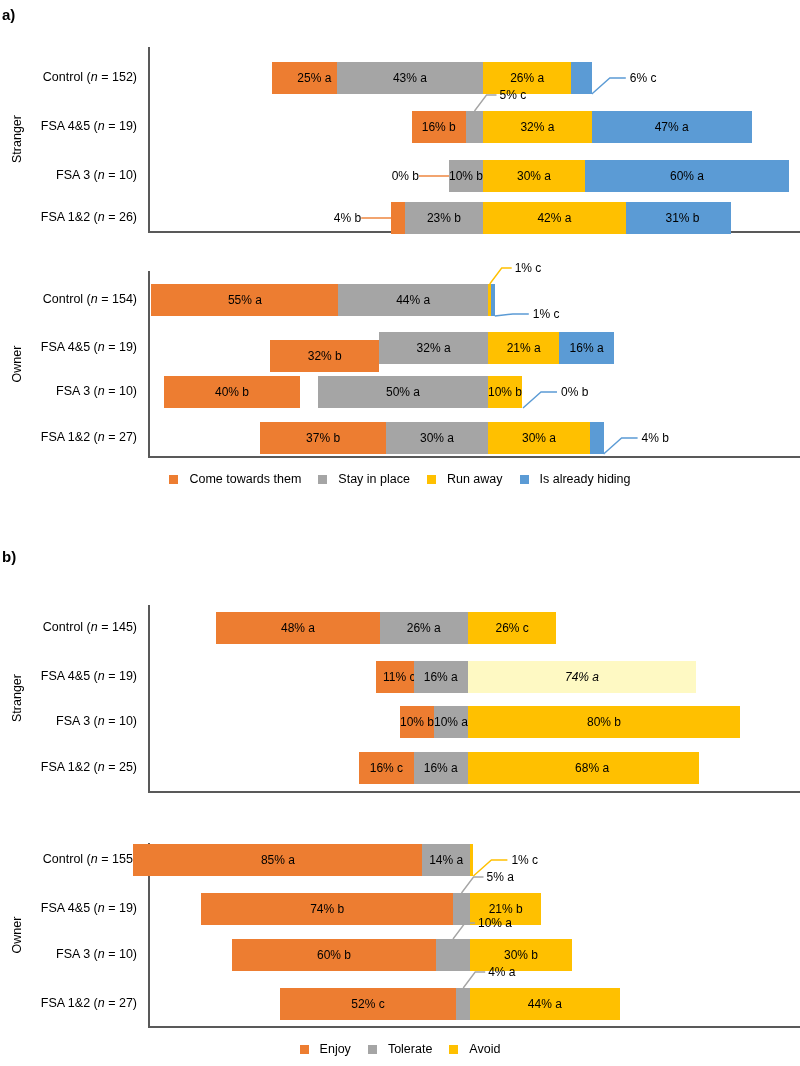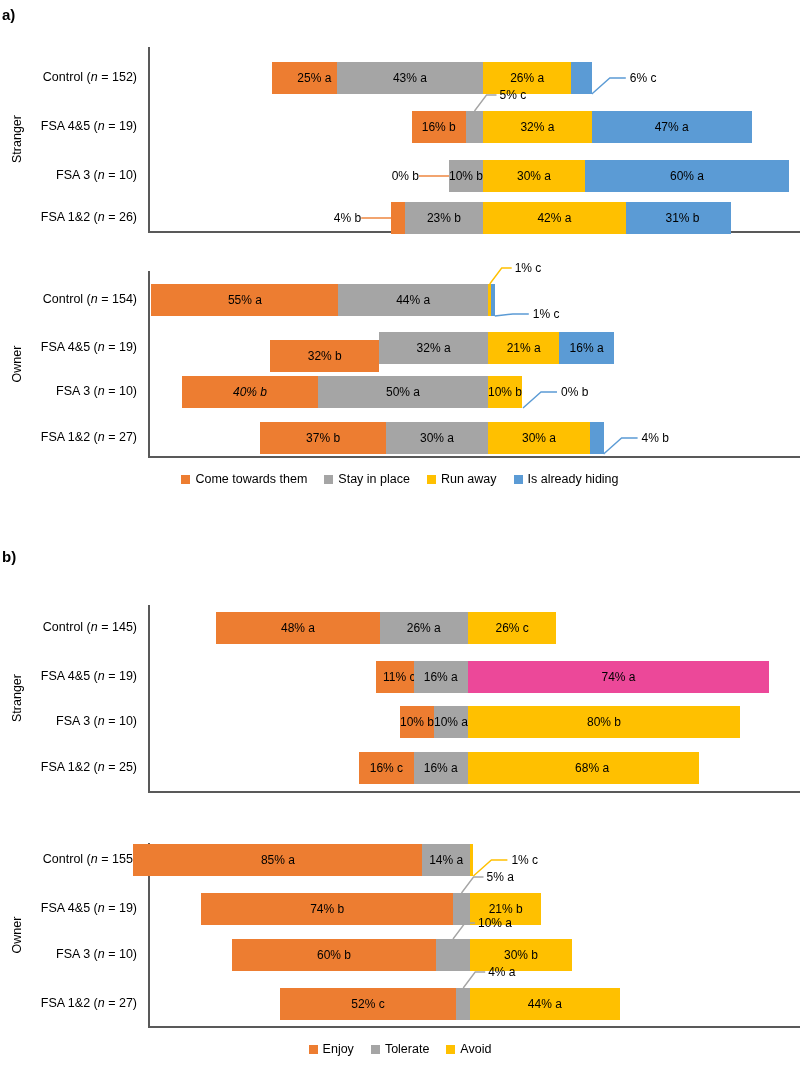--- a/index.html
+++ b/index.html
@@ -32,21 +32,21 @@
     font-size:12px; color:#000; text-align:center; line-height:32px;
     white-space:nowrap; overflow:visible;
   }
   .callout{
     position:absolute; font-size:12px; white-space:nowrap; line-height:1; color:#000;
   }
   .legend{
     position:absolute; display:flex; align-items:center; gap:17px;
     font-size:12.5px; white-space:nowrap;
   }
-  .legend .li{ display:flex; align-items:center; gap:5px;justify-content:flex-end; }
+  .legend .li{ display:flex; align-items:center; gap:11px;justify-content:flex-end; }
   .legend .sw{ width:9px; height:9px; display:inline-block; }
   svg.leader{ position:absolute; overflow:visible; pointer-events:none; }
 </style>
 </head>
 <body>
 
 <div id="root">
     <div class="panel-letter" style="top: 6px;">a)</div>
     <div class="panel-letter" style="top: 548px;">b)</div>
     <div class="chart" style="left: 148px; top: 47px; width: 652px; height: 186px;">
@@ -104,21 +104,21 @@
     <svg class="leader" width="800" height="1066" style="left: 0px; top: 0px; width: 800px; height: 1066px;">
       <path fill="none" stroke="#5B9BD5" stroke-width="1.4" d="M494.8,316 L512.8,314 L528.8,314"></path>
     </svg>
     <div class="callout" style="left: 532.8px; top: 308px;">1% c</div>
     <div class="rowlabel" style="right: 663px; top: 341px;"><span>FSA 4&amp;5 (<i>n</i> = 19)</span></div>
     <div class="seg" style="left: 270.4px; top: 340px; width: 108.8px; background: rgb(237, 125, 49);"><span>32% b</span></div>
     <div class="seg" style="left: 379.2px; top: 332px; width: 108.8px; background: rgb(165, 165, 165);"><span>32% a</span></div>
     <div class="seg" style="left: 488px; top: 332px; width: 71.4px; background: rgb(255, 192, 0);"><span>21% a</span></div>
     <div class="seg" style="left: 559.4px; top: 332px; width: 54.4px; background: rgb(91, 155, 213);"><span>16% a</span></div>
     <div class="rowlabel" style="right: 663px; top: 385px;"><span>FSA 3 (<i>n</i> = 10)</span></div>
-    <div class="seg" style="left: 182px; top: 376px; width: 136px; background: rgb(237, 125, 49); font-style: italic;"><span>40% b</span></div>
+    <div class="seg" style="left: 164px; top: 376px; width: 136px; background: rgb(237, 125, 49);"><span>40% b</span></div>
     <div class="seg" style="left: 318px; top: 376px; width: 170px; background: rgb(165, 165, 165);"><span>50% a</span></div>
     <div class="seg" style="left: 488px; top: 376px; width: 34px; background: rgb(255, 192, 0);"><span>10% b</span></div>
     <svg class="leader" width="800" height="1066" style="left: 0px; top: 0px; width: 800px; height: 1066px;">
       <path fill="none" stroke="#5B9BD5" stroke-width="1.4" d="M523,408 L541,392 L557,392"></path>
     </svg>
     <div class="callout" style="left: 561px; top: 386px;">0% b</div>
     <div class="rowlabel" style="right: 663px; top: 431px;"><span>FSA 1&amp;2 (<i>n</i> = 27)</span></div>
     <div class="seg" style="left: 260.2px; top: 422px; width: 125.8px; background: rgb(237, 125, 49);"><span>37% b</span></div>
     <div class="seg" style="left: 386px; top: 422px; width: 102px; background: rgb(165, 165, 165);"><span>30% a</span></div>
     <div class="seg" style="left: 488px; top: 422px; width: 102px; background: rgb(255, 192, 0);"><span>30% a</span></div>
@@ -149,21 +149,21 @@
       <div class="plot"></div>
     </div>
     <div class="axistitle" style="left: -18px; top: 691px; width: 70px;">Stranger</div>
     <div class="rowlabel" style="right: 663px; top: 621px;"><span>Control (<i>n</i> = 145)</span></div>
     <div class="seg" style="left: 216.4px; top: 612px; width: 163.2px; background: rgb(237, 125, 49);"><span>48% a</span></div>
     <div class="seg" style="left: 379.6px; top: 612px; width: 88.4px; background: rgb(165, 165, 165);"><span>26% a</span></div>
     <div class="seg" style="left: 468px; top: 612px; width: 88.4px; background: rgb(255, 192, 0);"><span>26% c</span></div>
     <div class="rowlabel" style="right: 663px; top: 670px;"><span>FSA 4&amp;5 (<i>n</i> = 19)</span></div>
     <div class="seg" style="left: 376.2px; top: 661px; width: 46px; background: rgb(237, 125, 49);"><span>11% c</span></div>
     <div class="seg" style="left: 413.6px; top: 661px; width: 54.4px; background: rgb(165, 165, 165);"><span>16% a</span></div>
-    <div class="seg" style="left: 468px; top: 661px; width: 301px; background: #ec4899;"><span>74% a</span></div>
+    <div class="seg" style="left: 468px; top: 661px; width: 228px; background: #fef9c3; font-style: italic;"><span>74% a</span></div>
     <div class="rowlabel" style="right: 663px; top: 715px;"><span>FSA 3 (<i>n</i> = 10)</span></div>
     <div class="seg" style="left: 400px; top: 706px; width: 34px; background: rgb(237, 125, 49);"><span>10% b</span></div>
     <div class="seg" style="left: 434px; top: 706px; width: 34px; background: rgb(165, 165, 165);"><span>10% a</span></div>
     <div class="seg" style="left: 468px; top: 706px; width: 272px; background: rgb(255, 192, 0);"><span>80% b</span></div>
     <div class="rowlabel" style="right: 663px; top: 761px;"><span>FSA 1&amp;2 (<i>n</i> = 25)</span></div>
     <div class="seg" style="left: 359.2px; top: 752px; width: 54.4px; background: rgb(237, 125, 49);"><span>16% c</span></div>
     <div class="seg" style="left: 413.6px; top: 752px; width: 54.4px; background: rgb(165, 165, 165);"><span>16% a</span></div>
     <div class="seg" style="left: 468px; top: 752px; width: 231.2px; background: rgb(255, 192, 0); padding-left: 17px;"><span>68% a</span></div>
     <div class="chart" style="left: 148px; top: 843px; width: 652px; height: 185px;">
       <div class="plot"></div>

